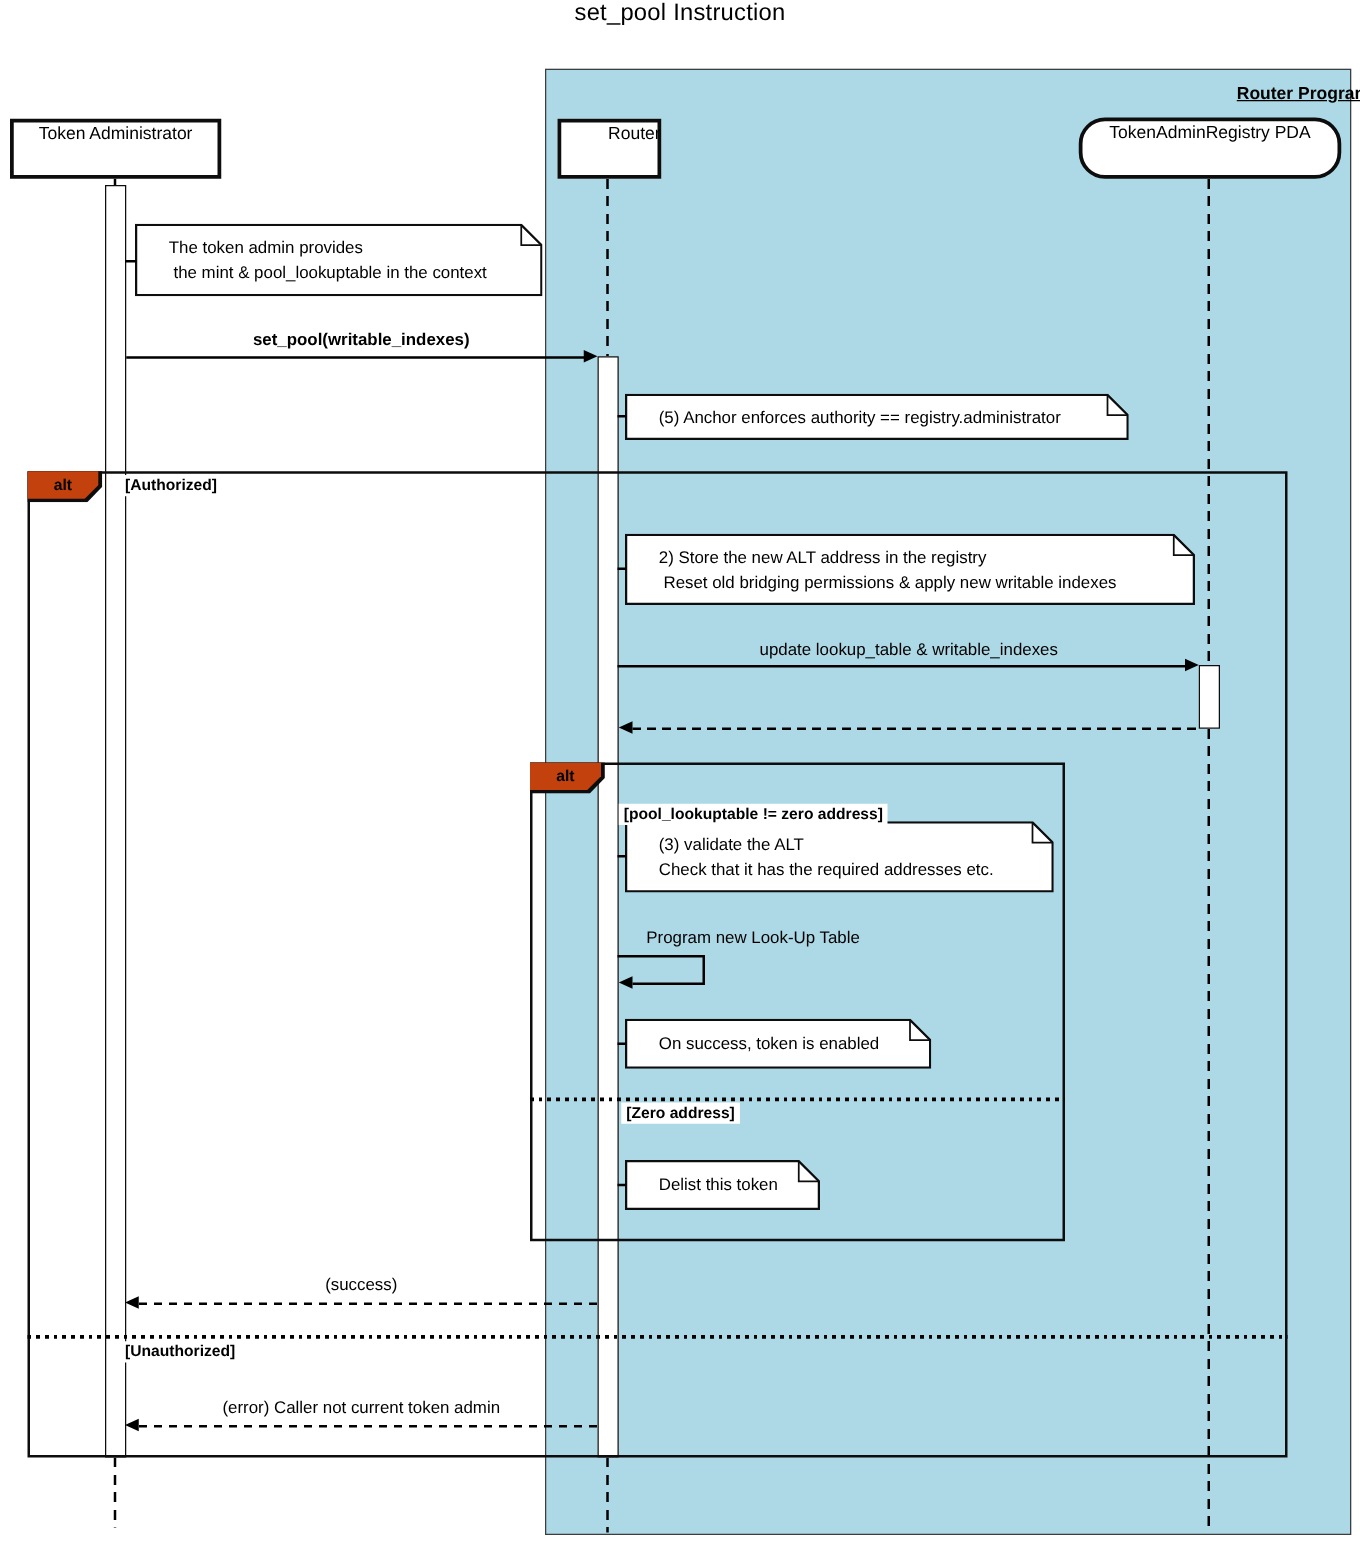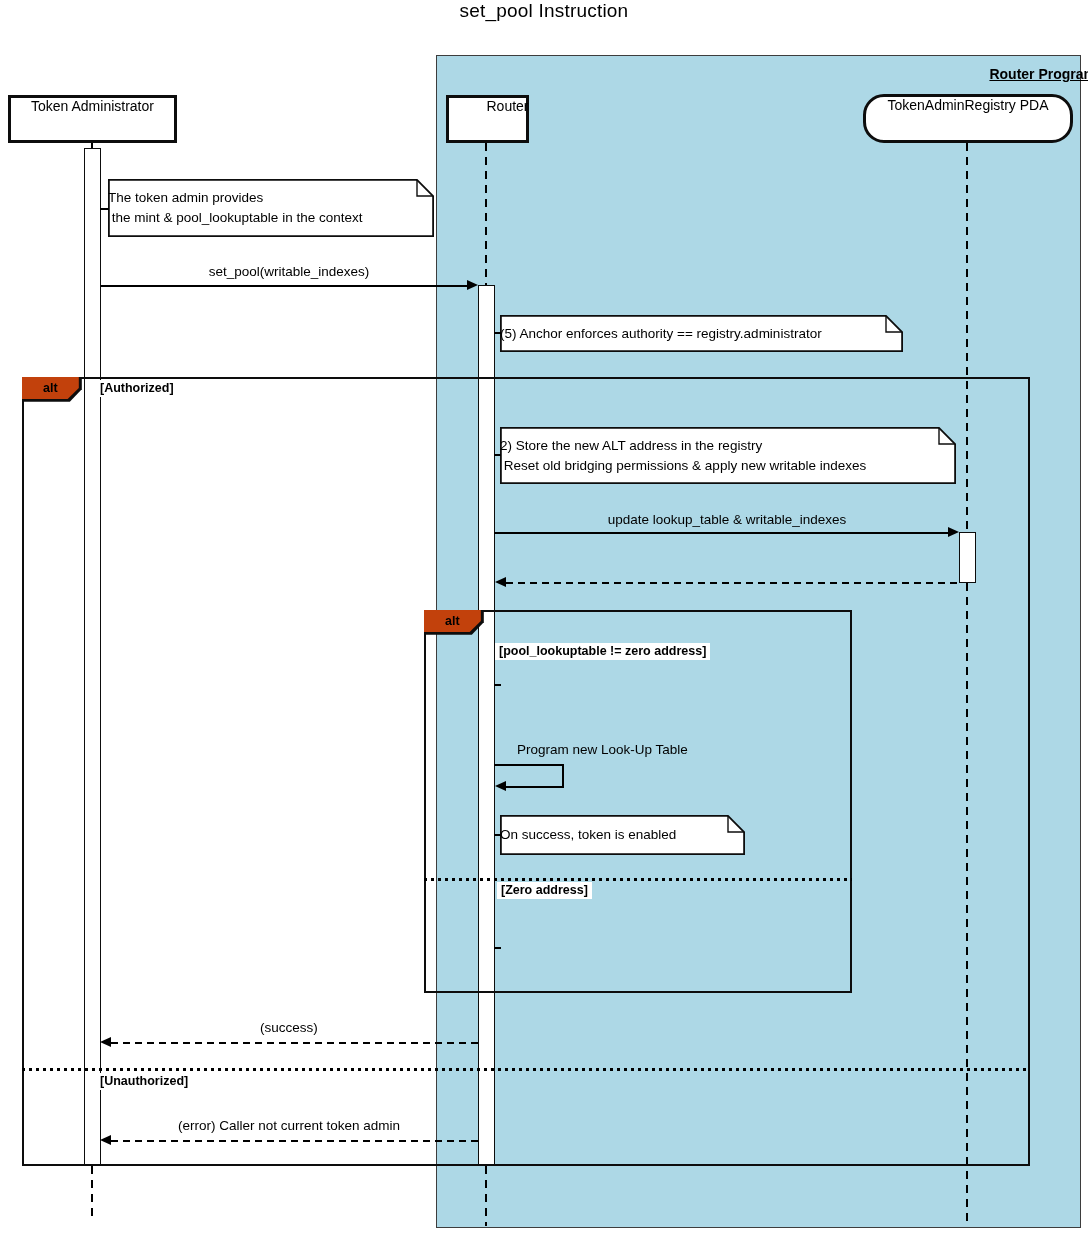--- a/index.html
+++ b/index.html
@@ -35,21 +35,21 @@
   .frag{border:2.2px solid #0d0d0d;box-sizing:border-box;background:transparent;}
   .frag-label{width:60px;height:25px;background:#0d0d0d;clip-path:polygon(0 0,100% 0,100% 50%,80% 100%,0 100%);}
   .frag-label .inner{position:absolute;left:0;top:0;width:57px;height:22.5px;background:#c2410c;
     clip-path:polygon(0 0,100% 0,100% 50%,80% 100%,0 100%);
     display:flex;align-items:center;justify-content:center;font-weight:bold;font-size:12.5px;}
   .guard{font-weight:bold;font-size:12.5px;background:#fff;padding:1px 4px;white-space:nowrap;line-height:15px;}
   
   .note{box-sizing:border-box;}
   .note svg{position:absolute;left:0;top:0;}
   .note .txt{position:relative;display:flex;flex-direction:column;justify-content:center;height:100%;
-    padding-right:8px;font-size:13.5px;line-height:20px;white-space:pre-wrap;}
+    padding-left:27px;padding-right:8px;font-size:13.5px;line-height:20px;white-space:pre-wrap;}
 </style>
 </head>
 <body>
 
 <div id="canvas">
 
   <div class="abs title">set_pool Instruction</div>
 
   <div class="abs program" style="left:436px;top:55px;width:645px;height:1173px;">
     <div class="abs program-label">Router Program</div>
@@ -92,36 +92,51 @@
     <div class="txt">(5) Anchor enforces authority == registry.administrator</div>
   </div>
   <div class="abs note" style="left:500px;top:427px;width:456px;height:57px;">
       <svg width="456" height="57" viewBox="0 0 456 57">
         <path d="M0.9 0.9 L439 0.9 L455.1 17 L455.1 56.1 L0.9 56.1 Z" fill="#FFFFFF" stroke="#0d0d0d" stroke-width="1.8"></path>
         <path d="M439 0.9 L439 17 L455.1 17" fill="none" stroke="#0d0d0d" stroke-width="1.4"></path>
       </svg>
     <div class="txt">2) Store the new ALT address in the registry
  Reset old bridging permissions &amp; apply new writable indexes</div>
   </div>
+  <div class="abs note" style="left:500px;top:657px;width:343px;height:57px;">
+      <svg width="343" height="57" viewBox="0 0 343 57">
+        <path d="M0.9 0.9 L326 0.9 L342.1 17 L342.1 56.1 L0.9 56.1 Z" fill="#FFFFFF" stroke="#0d0d0d" stroke-width="1.8"></path>
+        <path d="M326 0.9 L326 17 L342.1 17" fill="none" stroke="#0d0d0d" stroke-width="1.4"></path>
+      </svg>
+    <div class="txt">(3) validate the ALT
+Check that it has the required addresses etc.</div>
+  </div>
   <div class="abs note" style="left:500px;top:815px;width:245px;height:40px;">
       <svg width="245" height="40" viewBox="0 0 245 40">
         <path d="M0.9 0.9 L228 0.9 L244.1 17 L244.1 39.1 L0.9 39.1 Z" fill="#FFFFFF" stroke="#0d0d0d" stroke-width="1.8"></path>
         <path d="M228 0.9 L228 17 L244.1 17" fill="none" stroke="#0d0d0d" stroke-width="1.4"></path>
       </svg>
     <div class="txt">On success, token is enabled</div>
+  </div>
+  <div class="abs note" style="left:500px;top:928px;width:156px;height:40px;">
+      <svg width="156" height="40" viewBox="0 0 156 40">
+        <path d="M0.9 0.9 L139 0.9 L155.1 17 L155.1 39.1 L0.9 39.1 Z" fill="#FFFFFF" stroke="#0d0d0d" stroke-width="1.8"></path>
+        <path d="M139 0.9 L139 17 L155.1 17" fill="none" stroke="#0d0d0d" stroke-width="1.4"></path>
+      </svg>
+    <div class="txt">Delist this token</div>
   </div>
 
   <div class="abs hsolid" style="left:100px;top:208px;width:9px;"></div>
   <div class="abs hsolid" style="left:494px;top:332px;width:7px;"></div>
   <div class="abs hsolid" style="left:494px;top:454px;width:7px;"></div>
   <div class="abs hsolid" style="left:494px;top:684px;width:7px;"></div>
   <div class="abs hsolid" style="left:494px;top:834px;width:7px;"></div>
   <div class="abs hsolid" style="left:494px;top:947px;width:7px;"></div>
 
-  <div class="abs mlabel mcenter" style="left:139px;top:264px;width:300px;">set_pool(writable_indexes)</div>
+  <div class="abs mlabel mcenter" style="left:139px;top:264px;width:300px;font-weight:bold;">set_pool(writable_indexes)</div>
   <div class="abs hsolid" style="left:101px;top:285px;width:370px;"></div>
   <div class="abs ah ah-r" style="left:467px;top:280px;"></div>
 
   <div class="abs mlabel mcenter" style="left:577px;top:512px;width:300px;">update lookup_table &amp; writable_indexes</div>
   <div class="abs hsolid" style="left:494px;top:532px;width:456px;"></div>
   <div class="abs ah ah-r" style="left:948px;top:527px;"></div>
 
   <div class="abs hdash" style="left:506px;top:582px;width:453px;"></div>
   <div class="abs ah ah-l" style="left:495px;top:577px;"></div>
 

